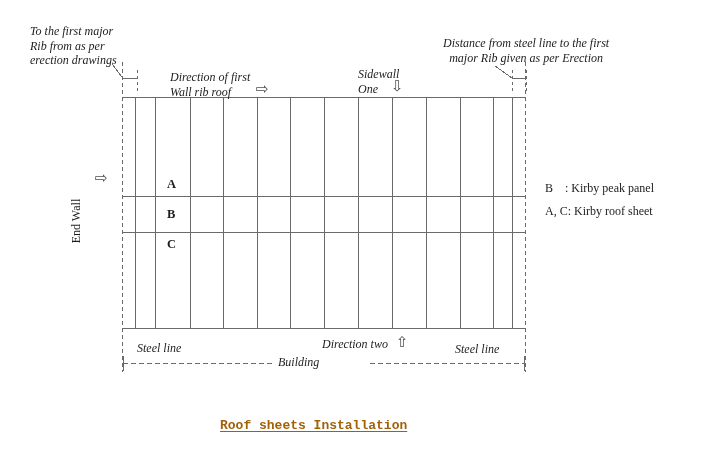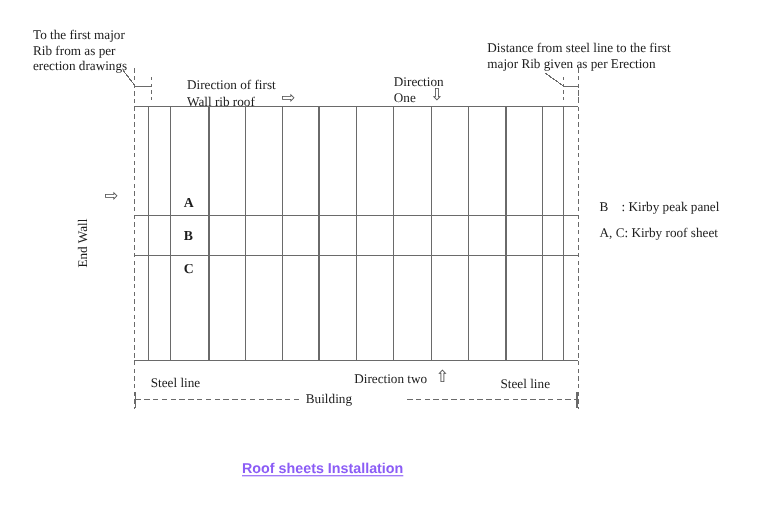--- a/index.html
+++ b/index.html
@@ -1,38 +1,38 @@
 <!DOCTYPE html>
 <html><head>
 <meta charset="utf-8">
 <style>
   html,body{margin:0;padding:0;background:#ffffff;}
   .canvas{
     position:relative;width:707px;height:460px;background:#ffffff;
     font-family:"Liberation Serif", serif;color:#1c1c1c;overflow:hidden;
   }
   .lines-svg{position:absolute;left:0;top:0;}
-  .label{position:absolute;font-size:12px;line-height:14.5px;white-space:nowrap;}
+  .label{position:absolute;font-size:12px;line-height:14.5px;white-space:nowrap;font-style:italic;}
   .multiline div{white-space:nowrap;}
   .arrow{
     position:absolute;font-family:"DejaVu Sans", sans-serif;
     font-size:15px;line-height:1;color:#4d4d4d;
   }
   .panel-letter{position:absolute;font-size:12.5px;font-weight:bold;}
   .endwall{
     position:absolute;left:76px;top:221px;font-size:12px;
     transform:translate(-50%,-50%) rotate(-90deg);white-space:nowrap;
   }
   .notes{position:absolute;left:545px;top:177px;font-size:12px;line-height:23px;}
   .notes div{white-space:pre;}
   .title{
     position:absolute;left:220px;top:418px;
-    font-family:Liberation Sans, sans-serif;font-weight:bold;font-size:13px;
+    font-family:Liberation Mono, monospace;font-weight:bold;font-size:13px;
     text-decoration:underline;text-underline-offset:2px;white-space:nowrap;
-    color:#8b5cf6;
+    color:#a16207;
   }
 </style>
 </head>
 <body>
 
 <div class="canvas">
 
   <svg class="lines-svg" width="707" height="460" viewBox="0 0 707 460" shape-rendering="crispEdges">
     <g stroke="#6a6a6a" stroke-width="1" fill="none">
 
@@ -65,26 +65,26 @@
     <div>erection drawings</div>
   </div>
 
   <div class="label multiline" style="left:170px;top:70px;">
     <div>Direction of first</div>
     <div>Wall rib roof</div>
   </div>
   <span class="arrow" style="left:256px;top:82px;">⇨</span>
 
   <div class="label multiline" style="left:358px;top:67px;">
-    <div>Direction</div>
+    <div>Sidewall</div>
     <div>One</div>
   </div>
   <span class="arrow" style="left:391px;top:79px;">⇩</span>
 
-  <div class="label multiline" style="left:443px;top:36px;">
+  <div class="label multiline" style="left:443px;top:36px;text-align:center;">
     <div>Distance from steel line to the first</div>
     <div>major Rib given as per Erection</div>
   </div>
 
   <div class="endwall">End Wall</div>
   <span class="arrow" style="left:95px;top:171px;">⇨</span>
 
   <div class="panel-letter" style="left:167px;top:177px;">A</div>
   <div class="panel-letter" style="left:167px;top:207px;">B</div>
   <div class="panel-letter" style="left:167px;top:237px;">C</div>

